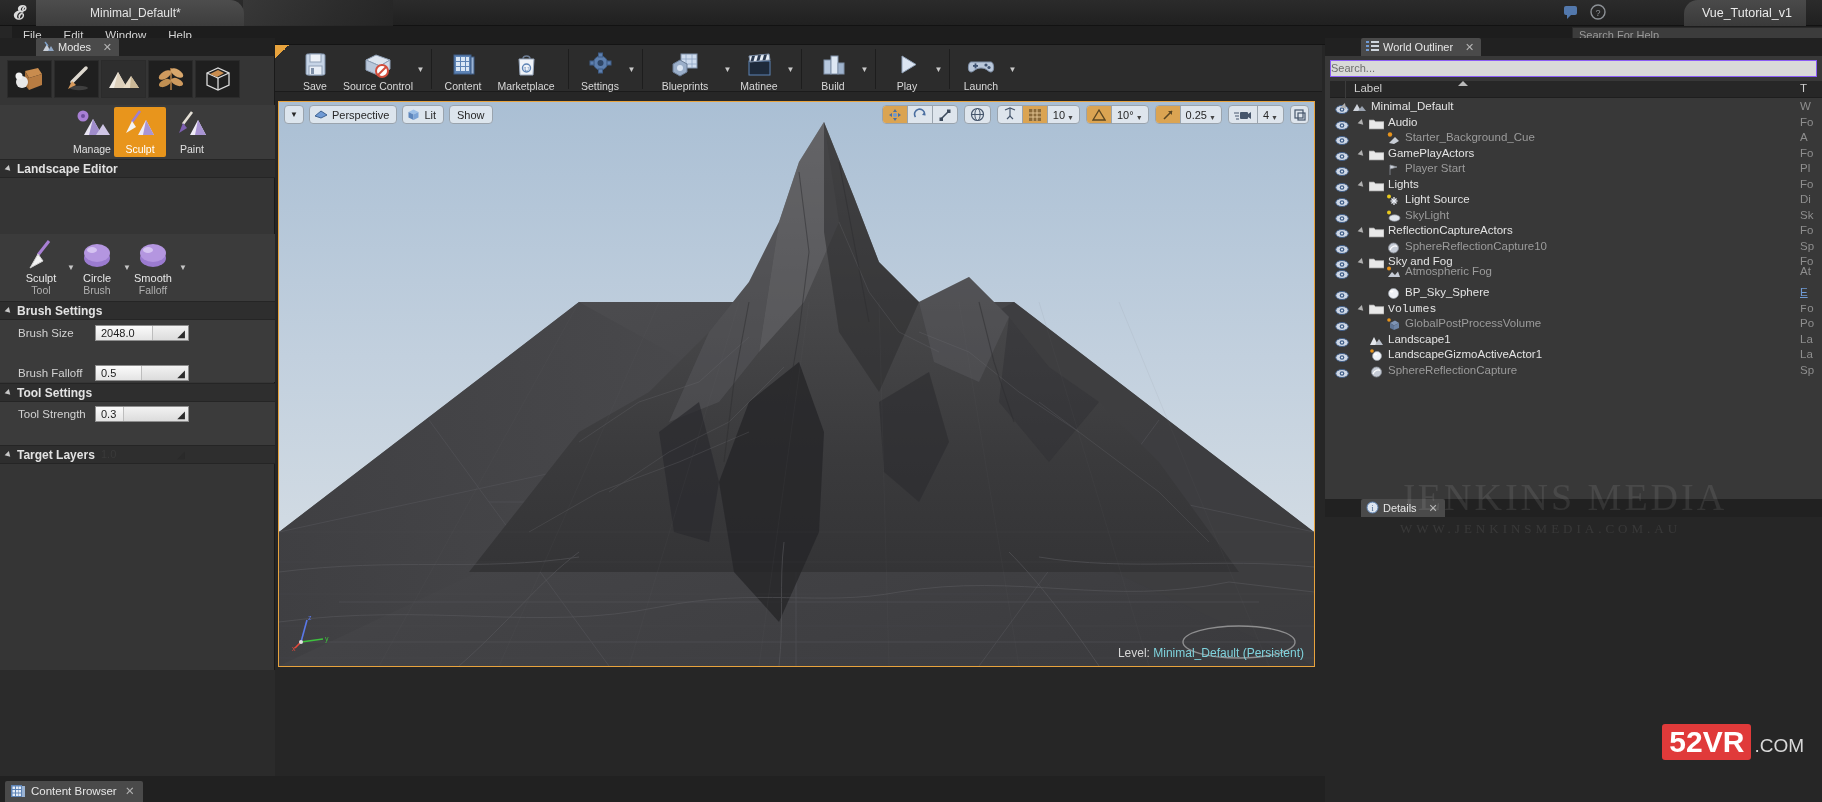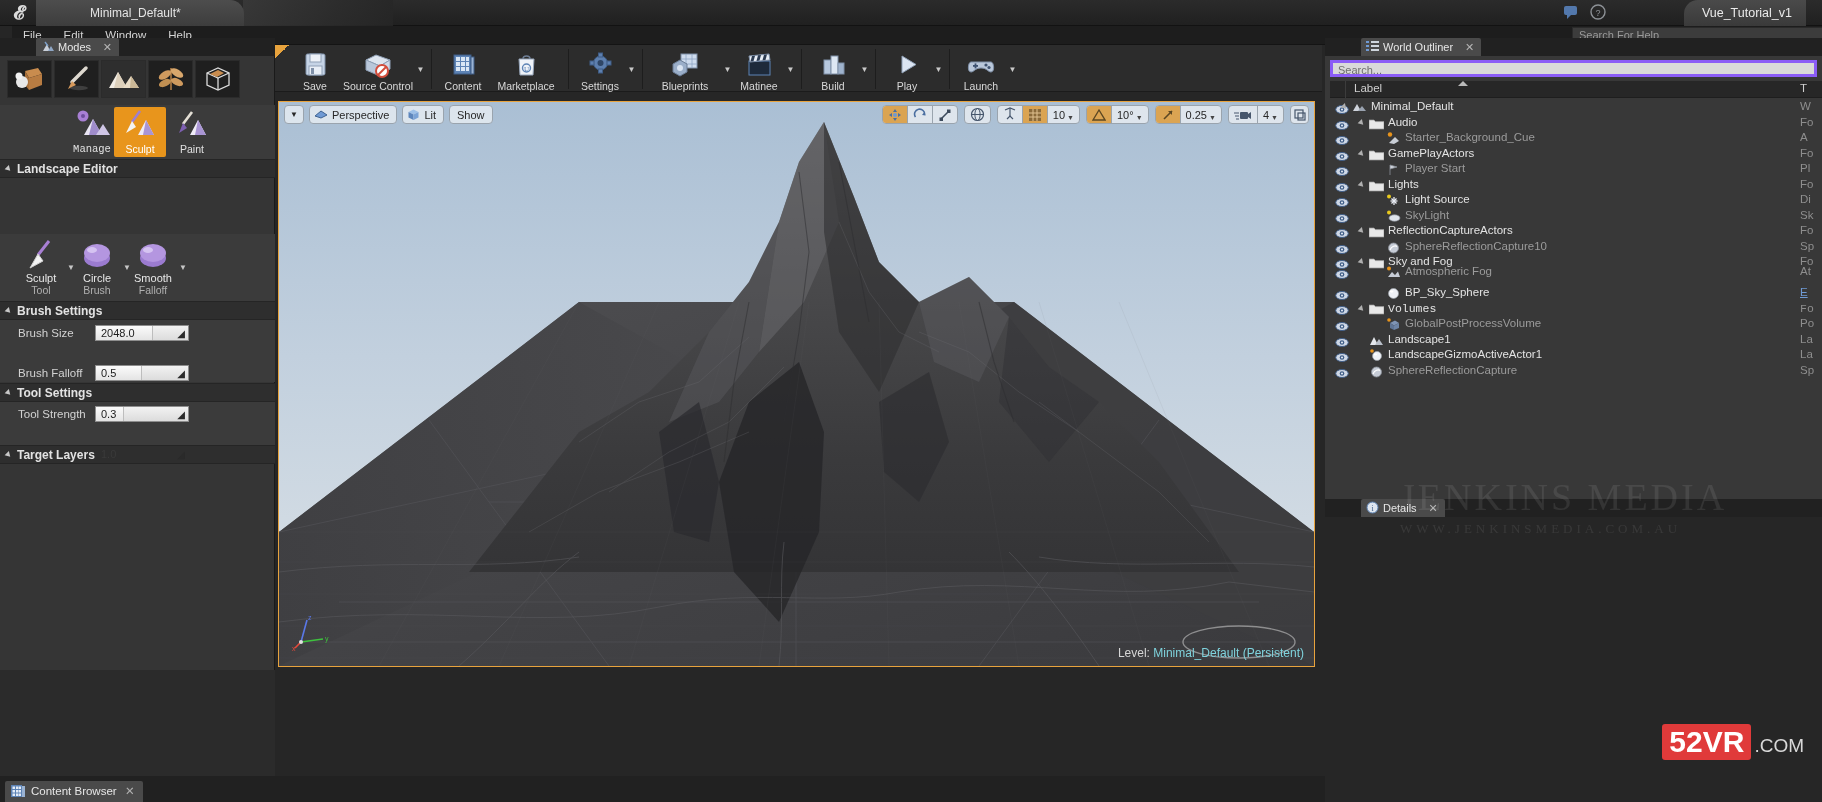--- a/index.html
+++ b/index.html
@@ -197,22 +197,22 @@
   .vp-level .v { color: #7fd3dd; }
   .axis { position: absolute; left: 12px; bottom: 14px; width: 40px; height: 40px; z-index: 6; }
 
   
   .outliner-tabbar { position: absolute; left: 1325px; top: 38px; width: 497px; height: 18px; background: #212121; }
   .outliner {
     position: absolute; left: 1325px; top: 56px; width: 497px; height: 443px; background: #383838;
   }
   .ol-search {
     position: absolute; left: 5px; top: 4px; width: 487px; height: 17px;
-    background: #d9d9d9; border: 3px solid #8b5cf6; color: #6e6e6e; font-size: 11px;
-    line-height: 15px; padding-left: 5px;
+    background: #d9d9d9; border: 1px solid #8b5cf6; color: #6e6e6e; font-size: 11px;
+    line-height: 15px; 
   }
   .ol-head {
     position: absolute; left: 5px; top: 25px; width: 492px; height: 17px; background: #272727;
     border-bottom: 1px solid #1e1e1e;
   }
   .ol-head .lab { position: absolute; left: 24px; top: 1px; color: #cfcfcf; font-size: 11.5px; }
   .ol-head .typ { position: absolute; left: 470px; top: 1px; color: #cfcfcf; font-size: 11.5px; }
   .ol-head .sortarrow {
     position: absolute; left: 128px; top: 0; width: 0; height: 0;
     border-left: 5px solid transparent; border-right: 5px solid transparent; border-bottom: 5px solid #b9b9b9;
@@ -523,21 +523,21 @@
         <svg width="36" height="30" viewBox="0 0 36 30">
           <path d="M7 9 L18 4 L29 9 L29 21 L18 26 L7 21 Z" fill="none" stroke="#dcdcdc" stroke-width="1.3"></path>
           <path d="M7 9 L18 14 L29 9" fill="none" stroke="#dcdcdc" stroke-width="1.3"></path>
           <path d="M18 14 L18 26" stroke="#dcdcdc" stroke-width="1.3"></path>
           <path d="M10 10 L18 6 L24 9 L17 13 Z" fill="#c98c4e"></path>
         </svg>
       </div>
     </div>
 
     <div class="subtabs">
-      <div class="subtab" style="left:66px;font-family:Liberation Mono, monospace;">
+      <div class="subtab" style="left:66px;">
         <span class="ic">
           <svg width="44" height="32" viewBox="0 0 44 32">
             <path d="M14 27 L23 11 L32 27 Z" fill="#e9e5f3"></path>
             <path d="M23 11 L32 27 L19 27 Z" fill="#9f8ccb"></path>
             <path d="M26 27 L33 16 L40 27 Z" fill="#cfc6e6"></path>
             <circle cx="13" cy="8" r="5.5" fill="#a87fd4"></circle>
             <circle cx="13" cy="8" r="2" fill="#6d4e9c"></circle>
           </svg>
         </span>
         <span class="lb">Manage</span>

